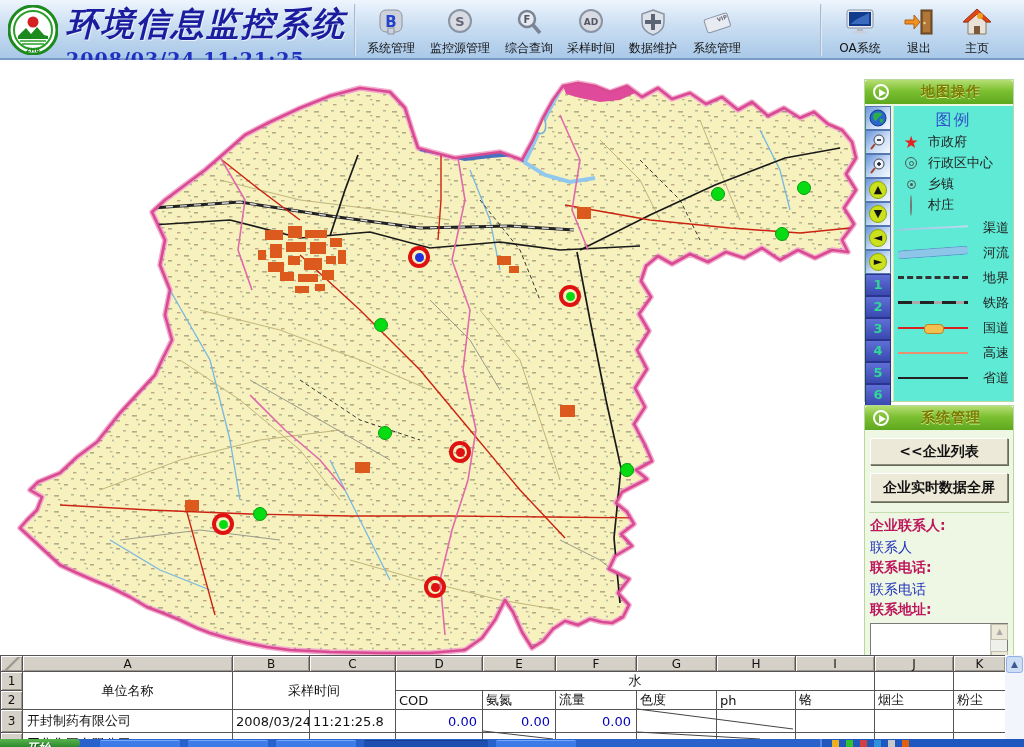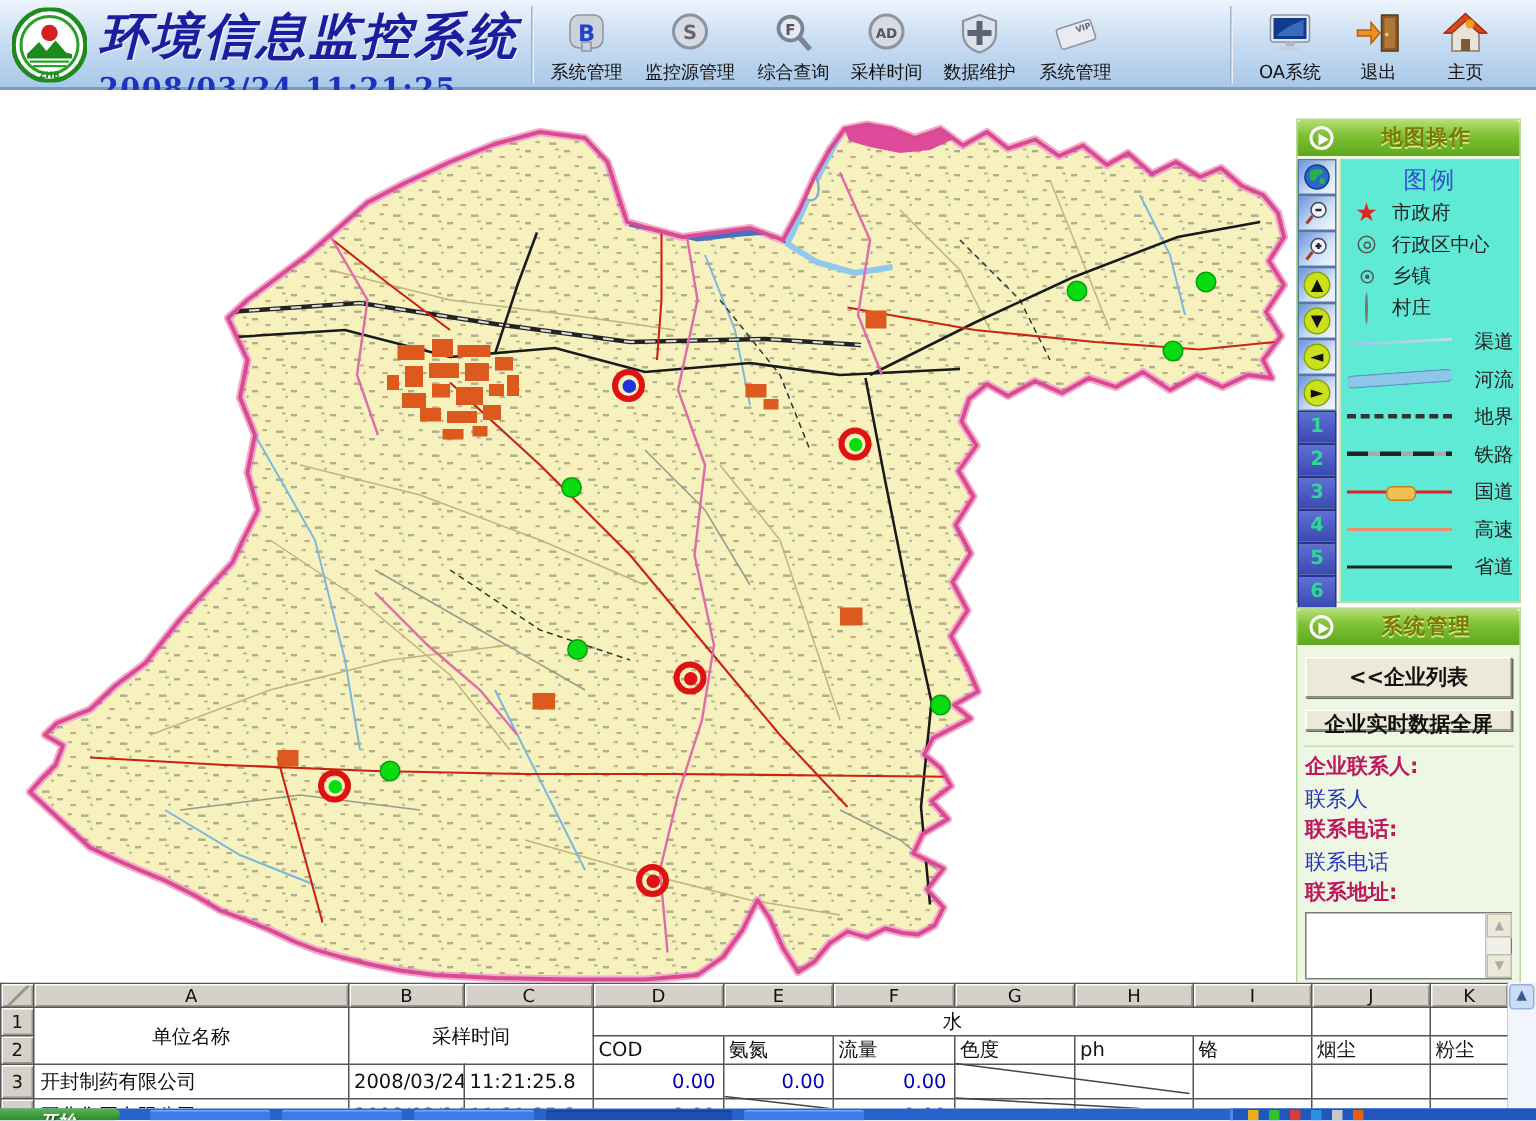--- a/index.html
+++ b/index.html
@@ -84,21 +84,21 @@
   .ln-nat:after { content:""; position:absolute; left:26px; top:-3px; width:18px; height:8px;
     background:#f0c050; border:1px solid #c08020; border-radius:4px; }
   .ln-hwy { width:70px; height:2px; background:#e89070; }
   .ln-prov { width:70px; height:2px; background:#222; }
 
   
   .ent-btn { display:block; margin:8px auto 0; width:138px; height:27px; background:#ece9d8;
     border:1px solid #8a8a7a; border-top-color:#fff; border-left-color:#fff; box-shadow:1px 1px 0 #6a6a5a;
     font-size:14px; font-weight:bold; color:#111; text-align:center; cursor:pointer;
     font-family:"DejaVu Sans","Liberation Sans",sans-serif; }
-  .ent-btn2 { height:14px; font-size:14px; letter-spacing:0; }
+  .ent-btn2 { height:29px; font-size:14px; letter-spacing:0; }
   .ent-sep { margin:10px 4px 4px; border-top:1px solid #c8dcae; }
   .ent-label { font-size:14px; color:#be185d; margin:2px 0 0 5px;font-weight:bold; }
   .ent-value { font-size:14px; color:#2233bb; margin:4px 0 0 5px; }
   .addr-box { position:relative; margin:4px 0 0 5px; width:138px; height:45px; background:#fff;
     border:1px solid #7a7a7a; }
   .addr-scroll { position:absolute; right:0; top:0; width:17px; height:43px; background:#f0f0ea;
     border-left:1px solid #c8c8c0; display:flex; flex-direction:column; justify-content:space-between; }
   .scr-btn { width:17px; height:16px; background:#ece9d8; border:1px solid #c0c0b0; color:#aaa;
     font-size:8px; text-align:center; line-height:14px; }
 

